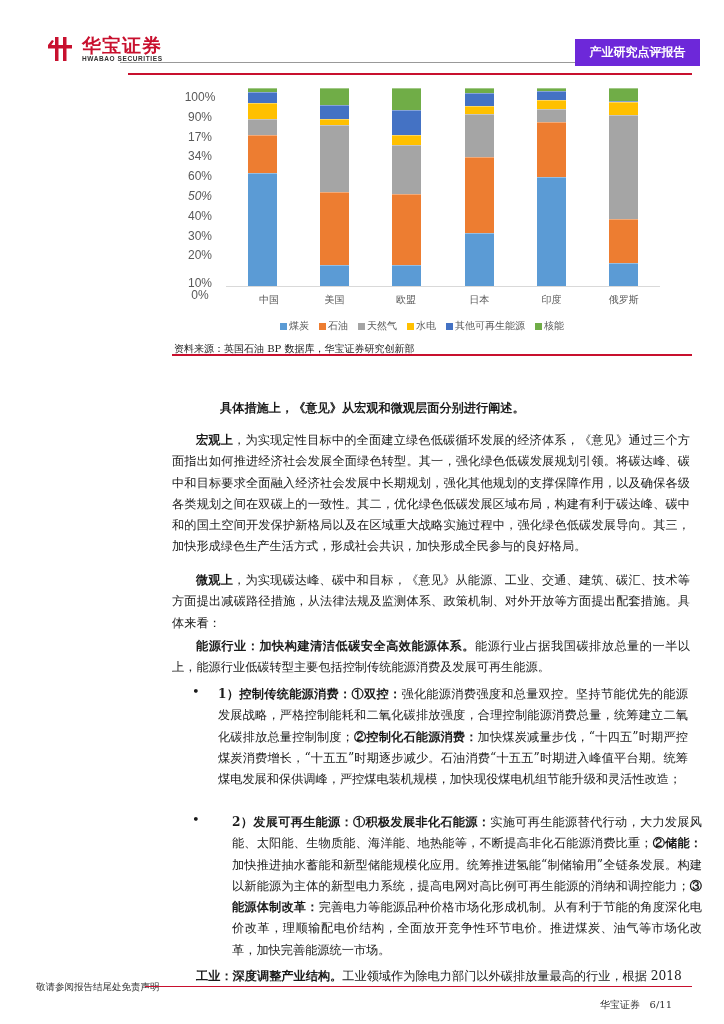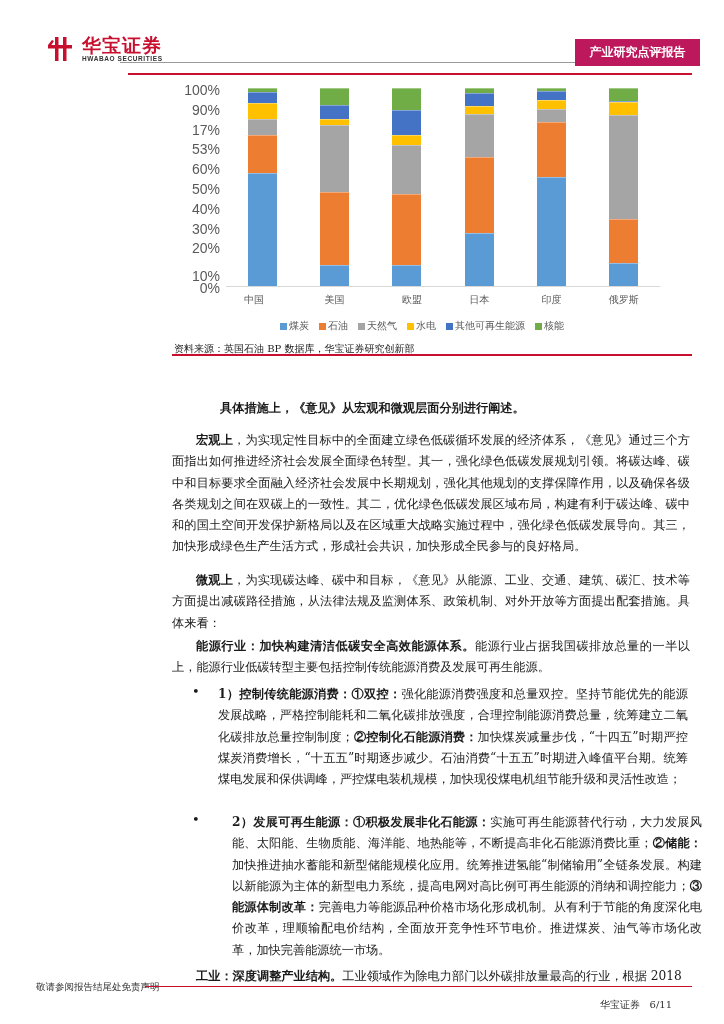--- a/index.html
+++ b/index.html
@@ -4,26 +4,26 @@
 <style>
   html, body { margin:0; padding:0; }
   body { width:724px; height:1024px; background:#ffffff; position:relative; overflow:hidden;
          font-family:"DejaVu Serif", serif; color:#1a1a1a; }
   .abs { position:absolute; }
   
   .logo-mark { left:46px; top:36px; width:28px; height:26px; }
   .logo-cn { left:82px; top:33px; font-family:"DejaVu Sans", sans-serif; font-weight:bold; font-size:19px; color:#c8102e; letter-spacing:1px; }
   .logo-en { left:82px; top:55px; font-family:"Liberation Sans", sans-serif; font-weight:bold; font-size:6.5px; color:#333; letter-spacing:0.6px; }
   .hdr-line-gray { left:120px; top:62px; width:455px; height:1px; background:#999; }
-  .hdr-tag { left:575px; top:39px; width:125px; height:27px; background:#be185d; color:#fff;
+  .hdr-tag { left:575px; top:39px; width:125px; height:27px; background:#6d28d9; color:#fff;
              font-family:"DejaVu Sans", sans-serif; font-weight:bold; font-size:12px; line-height:27px; text-align:center; }
   .hdr-line-red { left:128px; top:73px; width:564px; height:2px; background:#c8102e; }
   
   .chart { left:180px; top:80px; width:480px; height:270px; }
-  .ytick { position:absolute; left:0; width:40px; text-align:right; font-family:"Liberation Sans", sans-serif; font-size:14px; color:#595959; }
+  .ytick { position:absolute; left:0; width:40px; text-align:center; font-family:"Liberation Sans", sans-serif; font-size:12px; color:#595959;margin-top:8px; }
   .axis { position:absolute; left:46px; top:206px; width:434px; height:1px; background:#d9d9d9; }
   .bar { position:absolute; bottom:64px; width:29px; display:flex; flex-direction:column-reverse; }
   .seg { width:100%; box-sizing:border-box; border-top:1px solid rgba(255,255,255,0.35); }
   .xlabel { position:absolute; top:213px; width:60px; text-align:center; font-family:"DejaVu Sans", sans-serif; font-size:10px; color:#595959; }
   .legend { position:absolute; top:239px; left:100px; width:380px; display:flex; gap:10px; font-family:"DejaVu Sans", sans-serif; font-size:10px; color:#595959; }
   .legend-item { display:flex; align-items:center; gap:2px; }
   .swatch { width:7px; height:7px; display:inline-block; }
   .src-line { left:172px; top:354px; width:520px; height:2px; background:#c8102e; }
   .src { left:174px; top:342px; font-size:10px; color:#222; }
   
@@ -52,23 +52,23 @@
 <div class="abs hdr-tag">产业研究点评报告</div>
 <div class="abs hdr-line-red"></div>
 
 <div class="abs chart">
   <div id="yticks">
       <div class="ytick" style="top: 200px;">0%</div>
       <div class="ytick" style="top: 188px;">10%</div>
       <div class="ytick" style="top: 160.4px;">20%</div>
       <div class="ytick" style="top: 140.6px;">30%</div>
       <div class="ytick" style="top: 120.8px;">40%</div>
-      <div class="ytick" style="top: 101px;">50%</div>
+      <div class="ytick" style="top: 101px; font-style: italic;">50%</div>
       <div class="ytick" style="top: 81.2px;">60%</div>
-      <div class="ytick" style="top: 61.4px;">53%</div>
+      <div class="ytick" style="top: 61.4px;">34%</div>
       <div class="ytick" style="top: 41.6px;">17%</div>
       <div class="ytick" style="top: 21.8px;">90%</div>
       <div class="ytick" style="top: 2px;">100%</div>
     </div>
   <div class="axis"></div>
   <div id="bars">
       <div class="bar" style="left: 67.6667px; top: 8px; height: 198px; bottom: auto;">
         <div class="seg" style="background: rgb(91, 155, 213); height: 112.86px;"></div>
         <div class="seg" style="background: rgb(237, 125, 49); height: 38.61px;"></div>
         <div class="seg" style="background: rgb(165, 165, 165); height: 15.84px;"></div>
@@ -111,23 +111,23 @@
       <div class="bar" style="left: 429.333px; top: 8px; height: 198px; bottom: auto;">
         <div class="seg" style="background: rgb(91, 155, 213); height: 22.77px;"></div>
         <div class="seg" style="background: rgb(237, 125, 49); height: 44.55px;"></div>
         <div class="seg" style="background: rgb(165, 165, 165); height: 103.95px;"></div>
         <div class="seg" style="background: rgb(255, 192, 0); height: 12.87px;"></div>
         <div class="seg" style="background: rgb(68, 114, 196); height: 0.396px;"></div>
         <div class="seg" style="background: rgb(112, 173, 71); height: 13.464px;"></div>
       </div>
     </div>
   <div id="xlabels">
-      <div class="xlabel" style="left: 44px;">中国</div>
+      <div class="xlabel" style="left: 59px;">中国</div>
       <div class="xlabel" style="left: 124.5px;">美国</div>
-      <div class="xlabel" style="left: 202px;">欧盟</div>
+      <div class="xlabel" style="left: 196px;">欧盟</div>
       <div class="xlabel" style="left: 269.167px;">日本</div>
       <div class="xlabel" style="left: 341.5px;">印度</div>
       <div class="xlabel" style="left: 413.833px;">俄罗斯</div>
     </div>
   <div class="legend" id="legend">
       <div class="legend-item">
         <span class="swatch" style="background: rgb(91, 155, 213);"></span>
         <span>煤炭</span>
       </div>
       <div class="legend-item">

